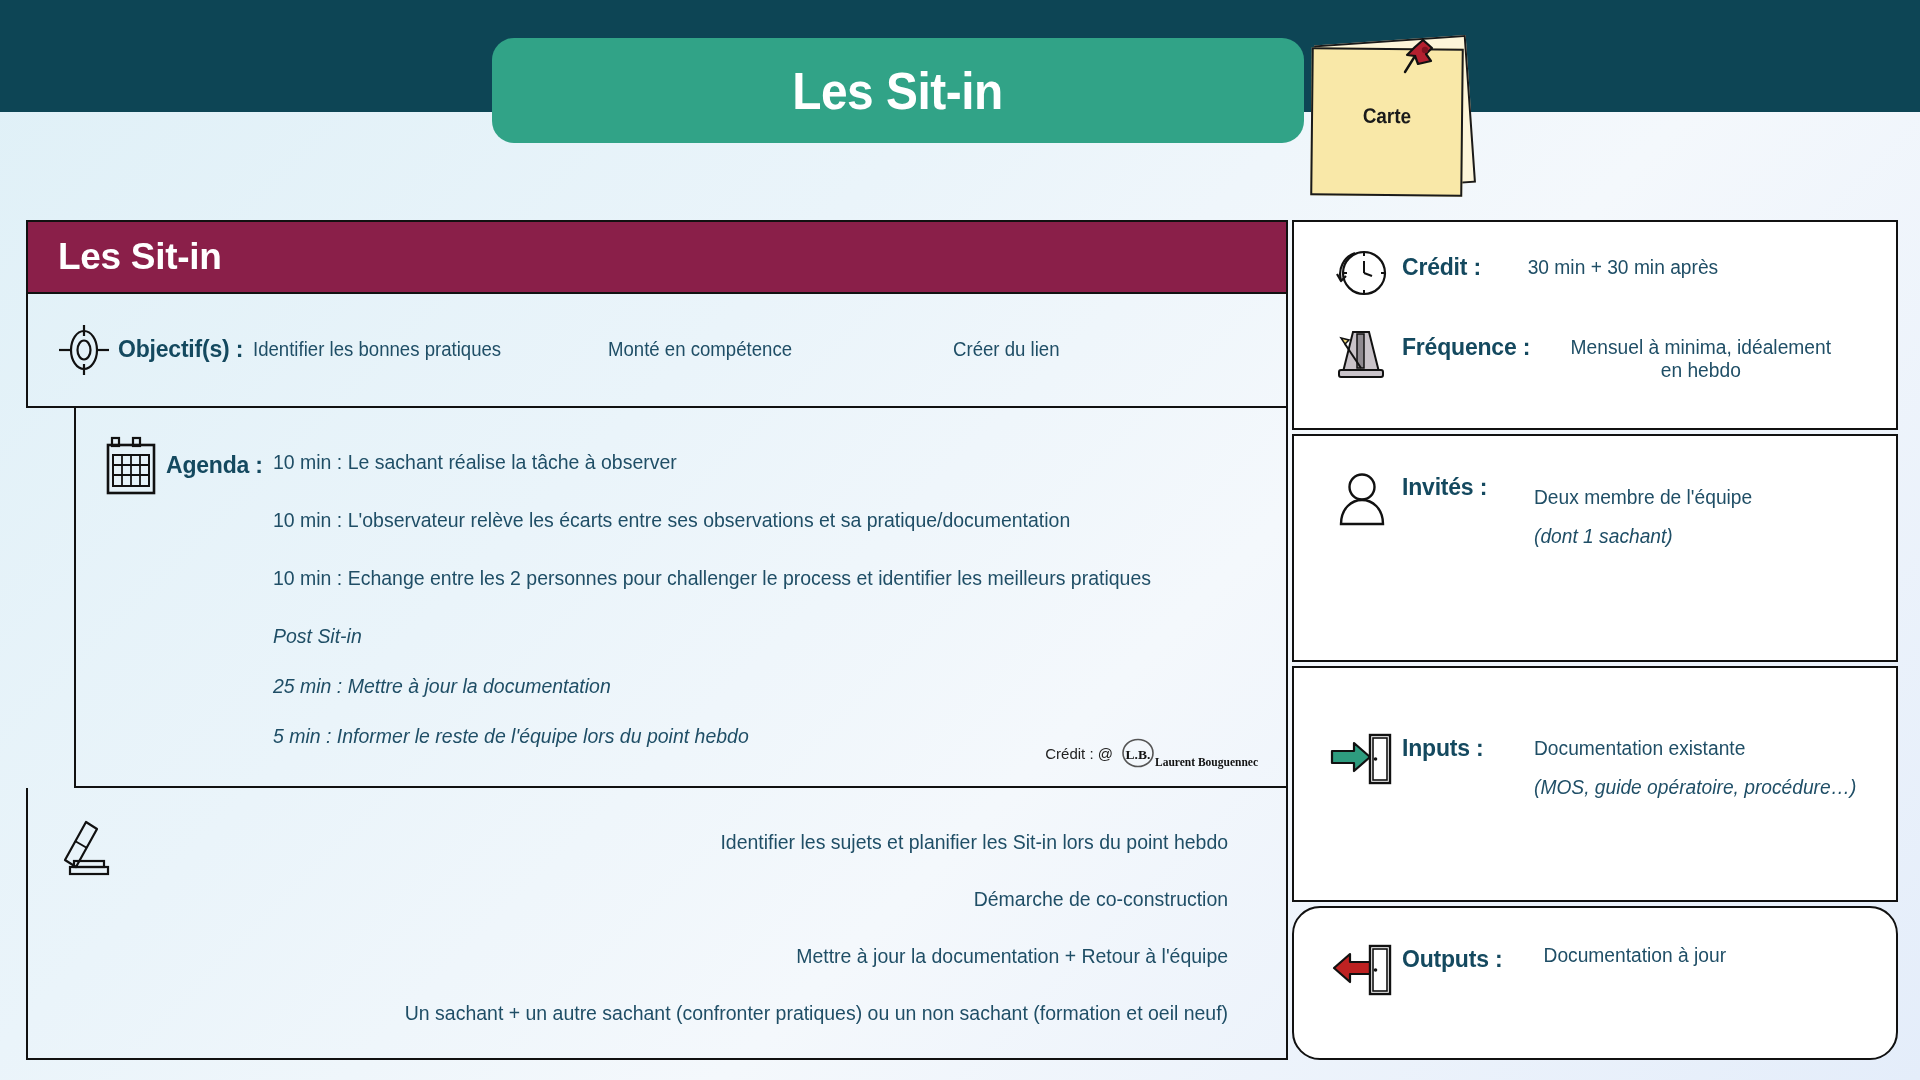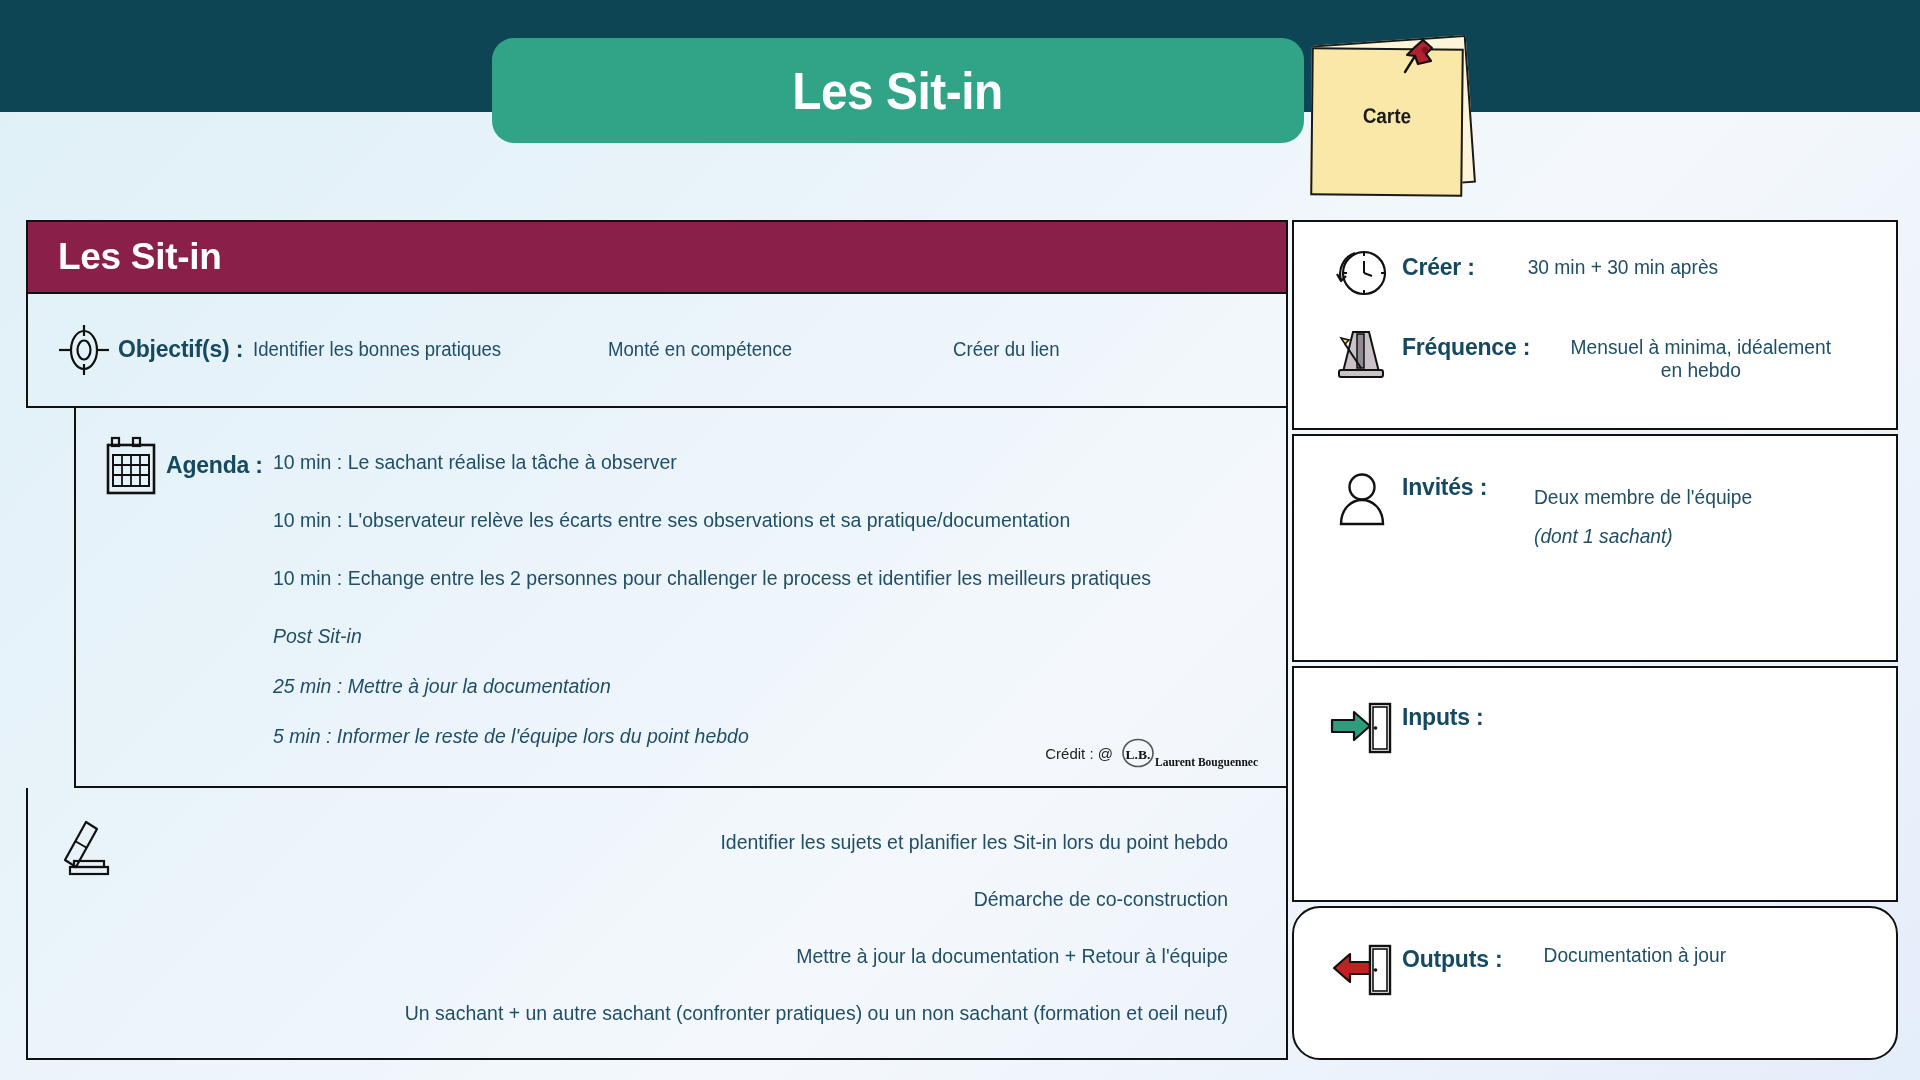--- a/index.html
+++ b/index.html
@@ -216,21 +216,21 @@
     display: flex;
     align-items: flex-start;
     justify-content: center;
     flex-shrink: 0;
   }
 
   
   .rp { background:#ffffff; border:2.5px solid #111111; }
   .rp-duree { height: 210px; padding: 22px 0 0 28px; }
   .rp-invites { height: 228px; padding: 34px 0 0 28px; }
-  .rp-inputs { height: 236px; padding: 32px 0 0 28px; }
+  .rp-inputs { height: 236px; padding: 63px 0 0 28px; }
   .rp-outputs { flex: 1; padding: 34px 0 0 28px; border-radius: 28px; }
 
   .rrow { display: flex; align-items: flex-start; margin-bottom: 18px; }
   .rrow .icon-box { width: 80px; }
   .rtext-block { padding-top: 6px; }
   .rtext {
     color: #1f4e66;
     font-size: 20px;
     transform: scaleX(0.96);
     transform-origin: left center;
@@ -364,21 +364,21 @@
               <line x1="33" y1="29" x2="33" y2="17" stroke="#111" stroke-width="2"></line>
               <line x1="33" y1="29" x2="41" y2="32" stroke="#111" stroke-width="2"></line>
               <line x1="33" y1="8" x2="33" y2="12" stroke="#111" stroke-width="2"></line>
               <line x1="33" y1="46" x2="33" y2="50" stroke="#111" stroke-width="2"></line>
               <line x1="12" y1="29" x2="16" y2="29" stroke="#111" stroke-width="2"></line>
               <line x1="50" y1="29" x2="54" y2="29" stroke="#111" stroke-width="2"></line>
               <path d="M10 36 A22 22 0 0 1 24 9" fill="none" stroke="#111" stroke-width="2.2"></path>
               <path d="M6 30 L10 37 L15 32" fill="none" stroke="#111" stroke-width="2.2" stroke-linejoin="round"></path>
             </svg>
           </div>
-          <div class="lbl-duree"><span class="row-label">Créer :</span></div>
+          <div class="lbl-duree"><span class="row-label">Crédit :</span></div>
           <div class="rtext val-duree">30 min + 30 min après</div>
         </div>
         <div class="rrow">
           <div class="icon-box">
             <svg width="62" height="60" viewBox="0 0 62 60">
               <path d="M22 8 L38 8 L48 48 L12 48 Z" fill="#c9c3c9" stroke="#111" stroke-width="2"></path>
               <rect x="8" y="46" width="44" height="7" rx="2" fill="#c9c3c9" stroke="#111" stroke-width="2"></rect>
               <rect x="26" y="10" width="7" height="34" fill="#8f8a90" stroke="#111" stroke-width="1.5"></rect>
               <line x1="30" y1="44" x2="14" y2="20" stroke="#111" stroke-width="2"></line>
               <polygon points="14,20 10,14 18,16" fill="#f2d97a" stroke="#111" stroke-width="1.5"></polygon>
@@ -409,20 +409,24 @@
         <div class="rrow">
           <div class="icon-box">
             <svg width="68" height="56" viewBox="0 0 68 56">
               <polygon points="4,20 26,20 26,12 42,26 26,40 26,32 4,32" fill="#2e9c7f" stroke="#111" stroke-width="2.2" stroke-linejoin="round"></polygon>
               <rect x="42" y="4" width="20" height="48" fill="#fff" stroke="#111" stroke-width="2.4"></rect>
               <rect x="45" y="7" width="14" height="42" fill="#fff" stroke="#111" stroke-width="1.6"></rect>
               <circle cx="47.5" cy="28" r="1.8" fill="#111"></circle>
             </svg>
           </div>
           <div class="lbl-inputs"><span class="row-label">Inputs :</span></div>
+          <div class="rtext-block val-inputs">
+            <div class="rtext">Documentation existante</div>
+            <div class="rtext ital">(MOS, guide opératoire, procédure…)</div>
+          </div>
         </div>
       </div>
 
       <div class="rp rp-outputs">
         <div class="rrow">
           <div class="icon-box">
             <svg width="68" height="56" viewBox="0 0 68 56">
               <polygon points="44,20 22,20 22,12 6,26 22,40 22,32 44,32" fill="#be2222" stroke="#111" stroke-width="2.2" stroke-linejoin="round"></polygon>
               <rect x="42" y="4" width="20" height="48" fill="#fff" stroke="#111" stroke-width="2.4"></rect>
               <rect x="45" y="7" width="14" height="42" fill="#fff" stroke="#111" stroke-width="1.6"></rect>

